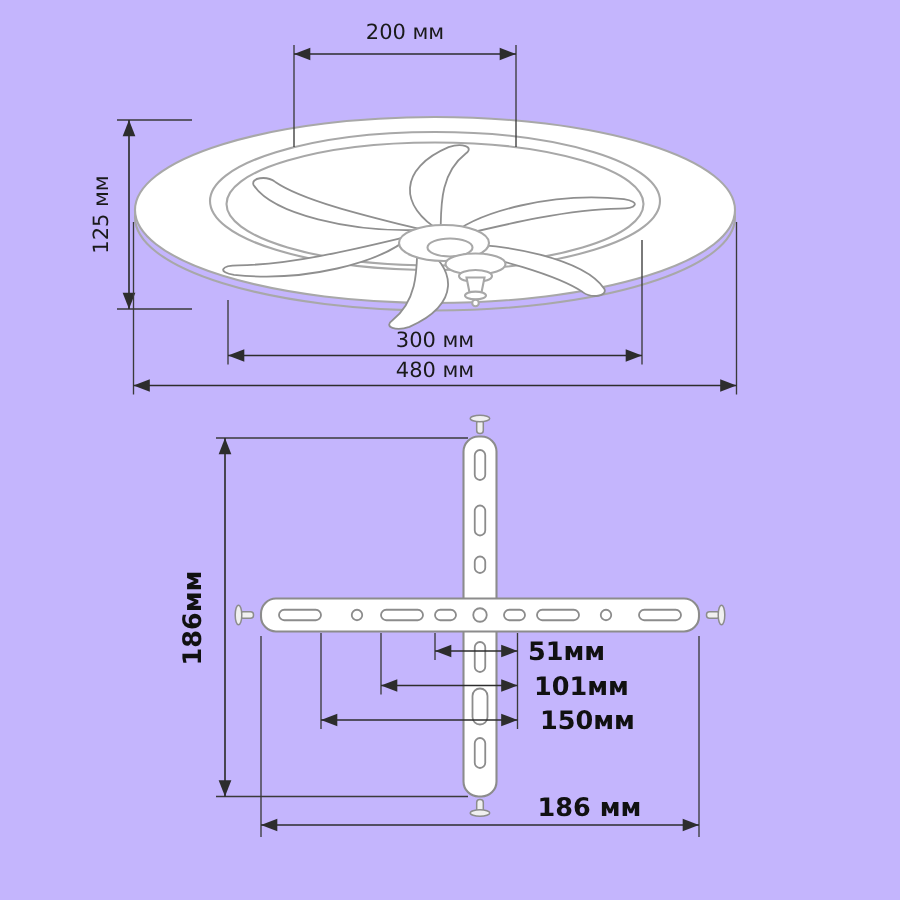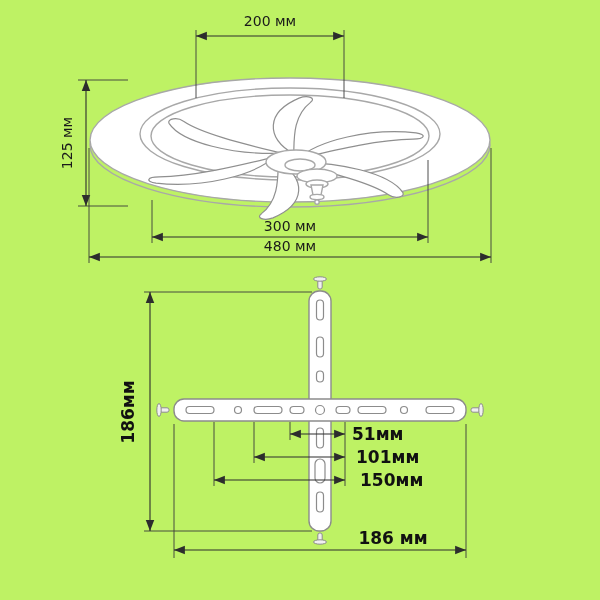--- a/index.html
+++ b/index.html
@@ -1,16 +1,16 @@
 <!DOCTYPE html>
 <html><head>
 <meta charset="utf-8">
 <style>
   html,body{margin:0;padding:0;background:#fff;}
-  .canvas{width:600px;height:600px;position:relative;background:#bef264;overflow:hidden;}
+  .canvas{width:600px;height:600px;position:relative;background:#c4b5fd;overflow:hidden;}
   svg{display:block;}
   .fix  { fill:none; stroke:#a8a8a8; stroke-width:1.4; }
   .fixf { fill:#ffffff; stroke:#a8a8a8; stroke-width:1.4; }
   .blade{ fill:#ffffff; stroke:#8f8f8f; stroke-width:1.2; vector-effect:non-scaling-stroke; }
   .br   { fill:#ffffff; stroke:#8c8c8c; stroke-width:1.4; }
   .hole { fill:#ffffff; stroke:#8c8c8c; stroke-width:1.2; }
   .scr  { fill:#f0f0f0; stroke:#8c8c8c; stroke-width:1; }
   .ext  { stroke:#3a3a3a; stroke-width:0.9; fill:none; }
   .dim  { stroke:#2d2d2d; stroke-width:1.1; fill:none; }
   .t14  { font:500 14px "DejaVu Sans","Liberation Sans",sans-serif; fill:#1a1a1a; }

